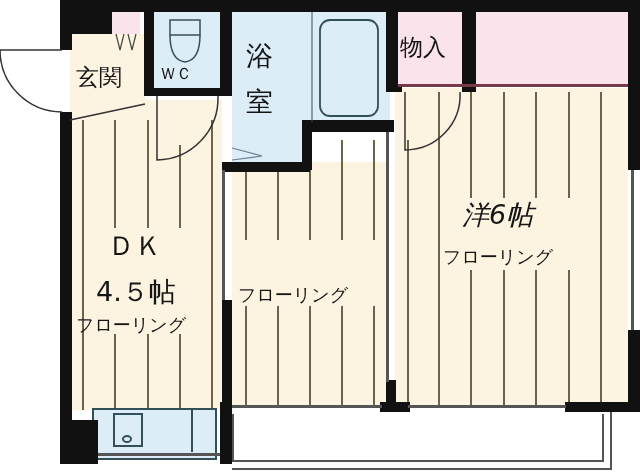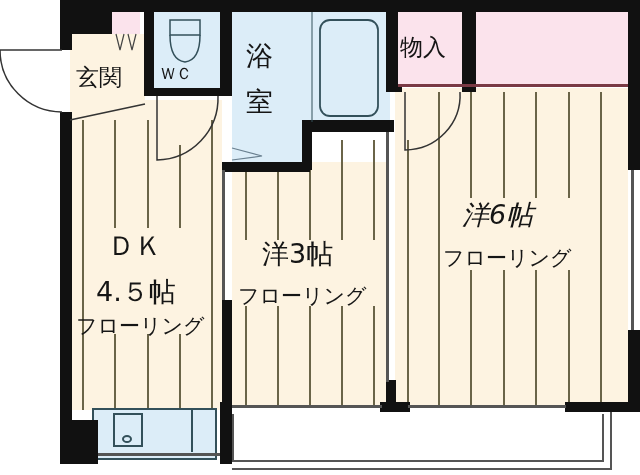--- a/index.html
+++ b/index.html
@@ -6,21 +6,21 @@
     body { width: 640px; height: 475px; position: relative; overflow: hidden; font-family: "DejaVu Sans", sans-serif; }
     .plan { position: absolute; left: 0; top: 0; width: 640px; height: 475px; }
     .room { position: absolute; box-sizing: border-box; }
     .floor { background: #fdf3e1; }
     .wet { background: #dcedf8; }
     .closet { background: #fbe3ec; }
     .wall { position: absolute; background: #111111; }
     .label { position: absolute; color: #151515; white-space: nowrap; text-align: center; line-height: 1; }
     .big { font-size: 27px; }
     .med { font-size: 23px; }
-    .small { font-size: 21px; letter-spacing: 0px; }
+    .small { font-size: 18px; letter-spacing: 0px; }
     .plank { position: absolute; width: 2px; background: #6a6448; }
     .thinline { position: absolute; background: #555; }
     svg { position: absolute; left: 0; top: 0; }
   </style>
 </head>
 <body>
 
 <div class="plan">
 
   <div class="room closet" style="left:112px;top:12px;width:28px;height:22px;"></div>
@@ -114,19 +114,18 @@
   <div class="label med" style="left:76px;top:66px;">玄関</div>
   <div class="label small" style="left:160px;top:66px;font-size:16px;">ＷＣ</div>
   <div class="label big" style="left:246px;top:42px;">浴</div>
   <div class="label big" style="left:246px;top:88px;">室</div>
   <div class="label med" style="left:400px;top:36px;">物入</div>
 
   <div class="label big" style="left:108px;top:232px;">ＤＫ</div>
   <div class="label big" style="left:96px;top:278px;">4.５帖</div>
   <div class="label small" style="left:76px;top:316px;">フローリング</div>
 
-  <div class="label big" style="left:262px;top:240px;">洋3帖</div>
   <div class="label small" style="left:238px;top:286px;">フローリング</div>
 
   <div class="label big" style="left:462px;top:201px;font-style:italic;">洋6帖</div>
   <div class="label small" style="left:443px;top:248px;">フローリング</div>
 
 </div>
 
 </body></html>

